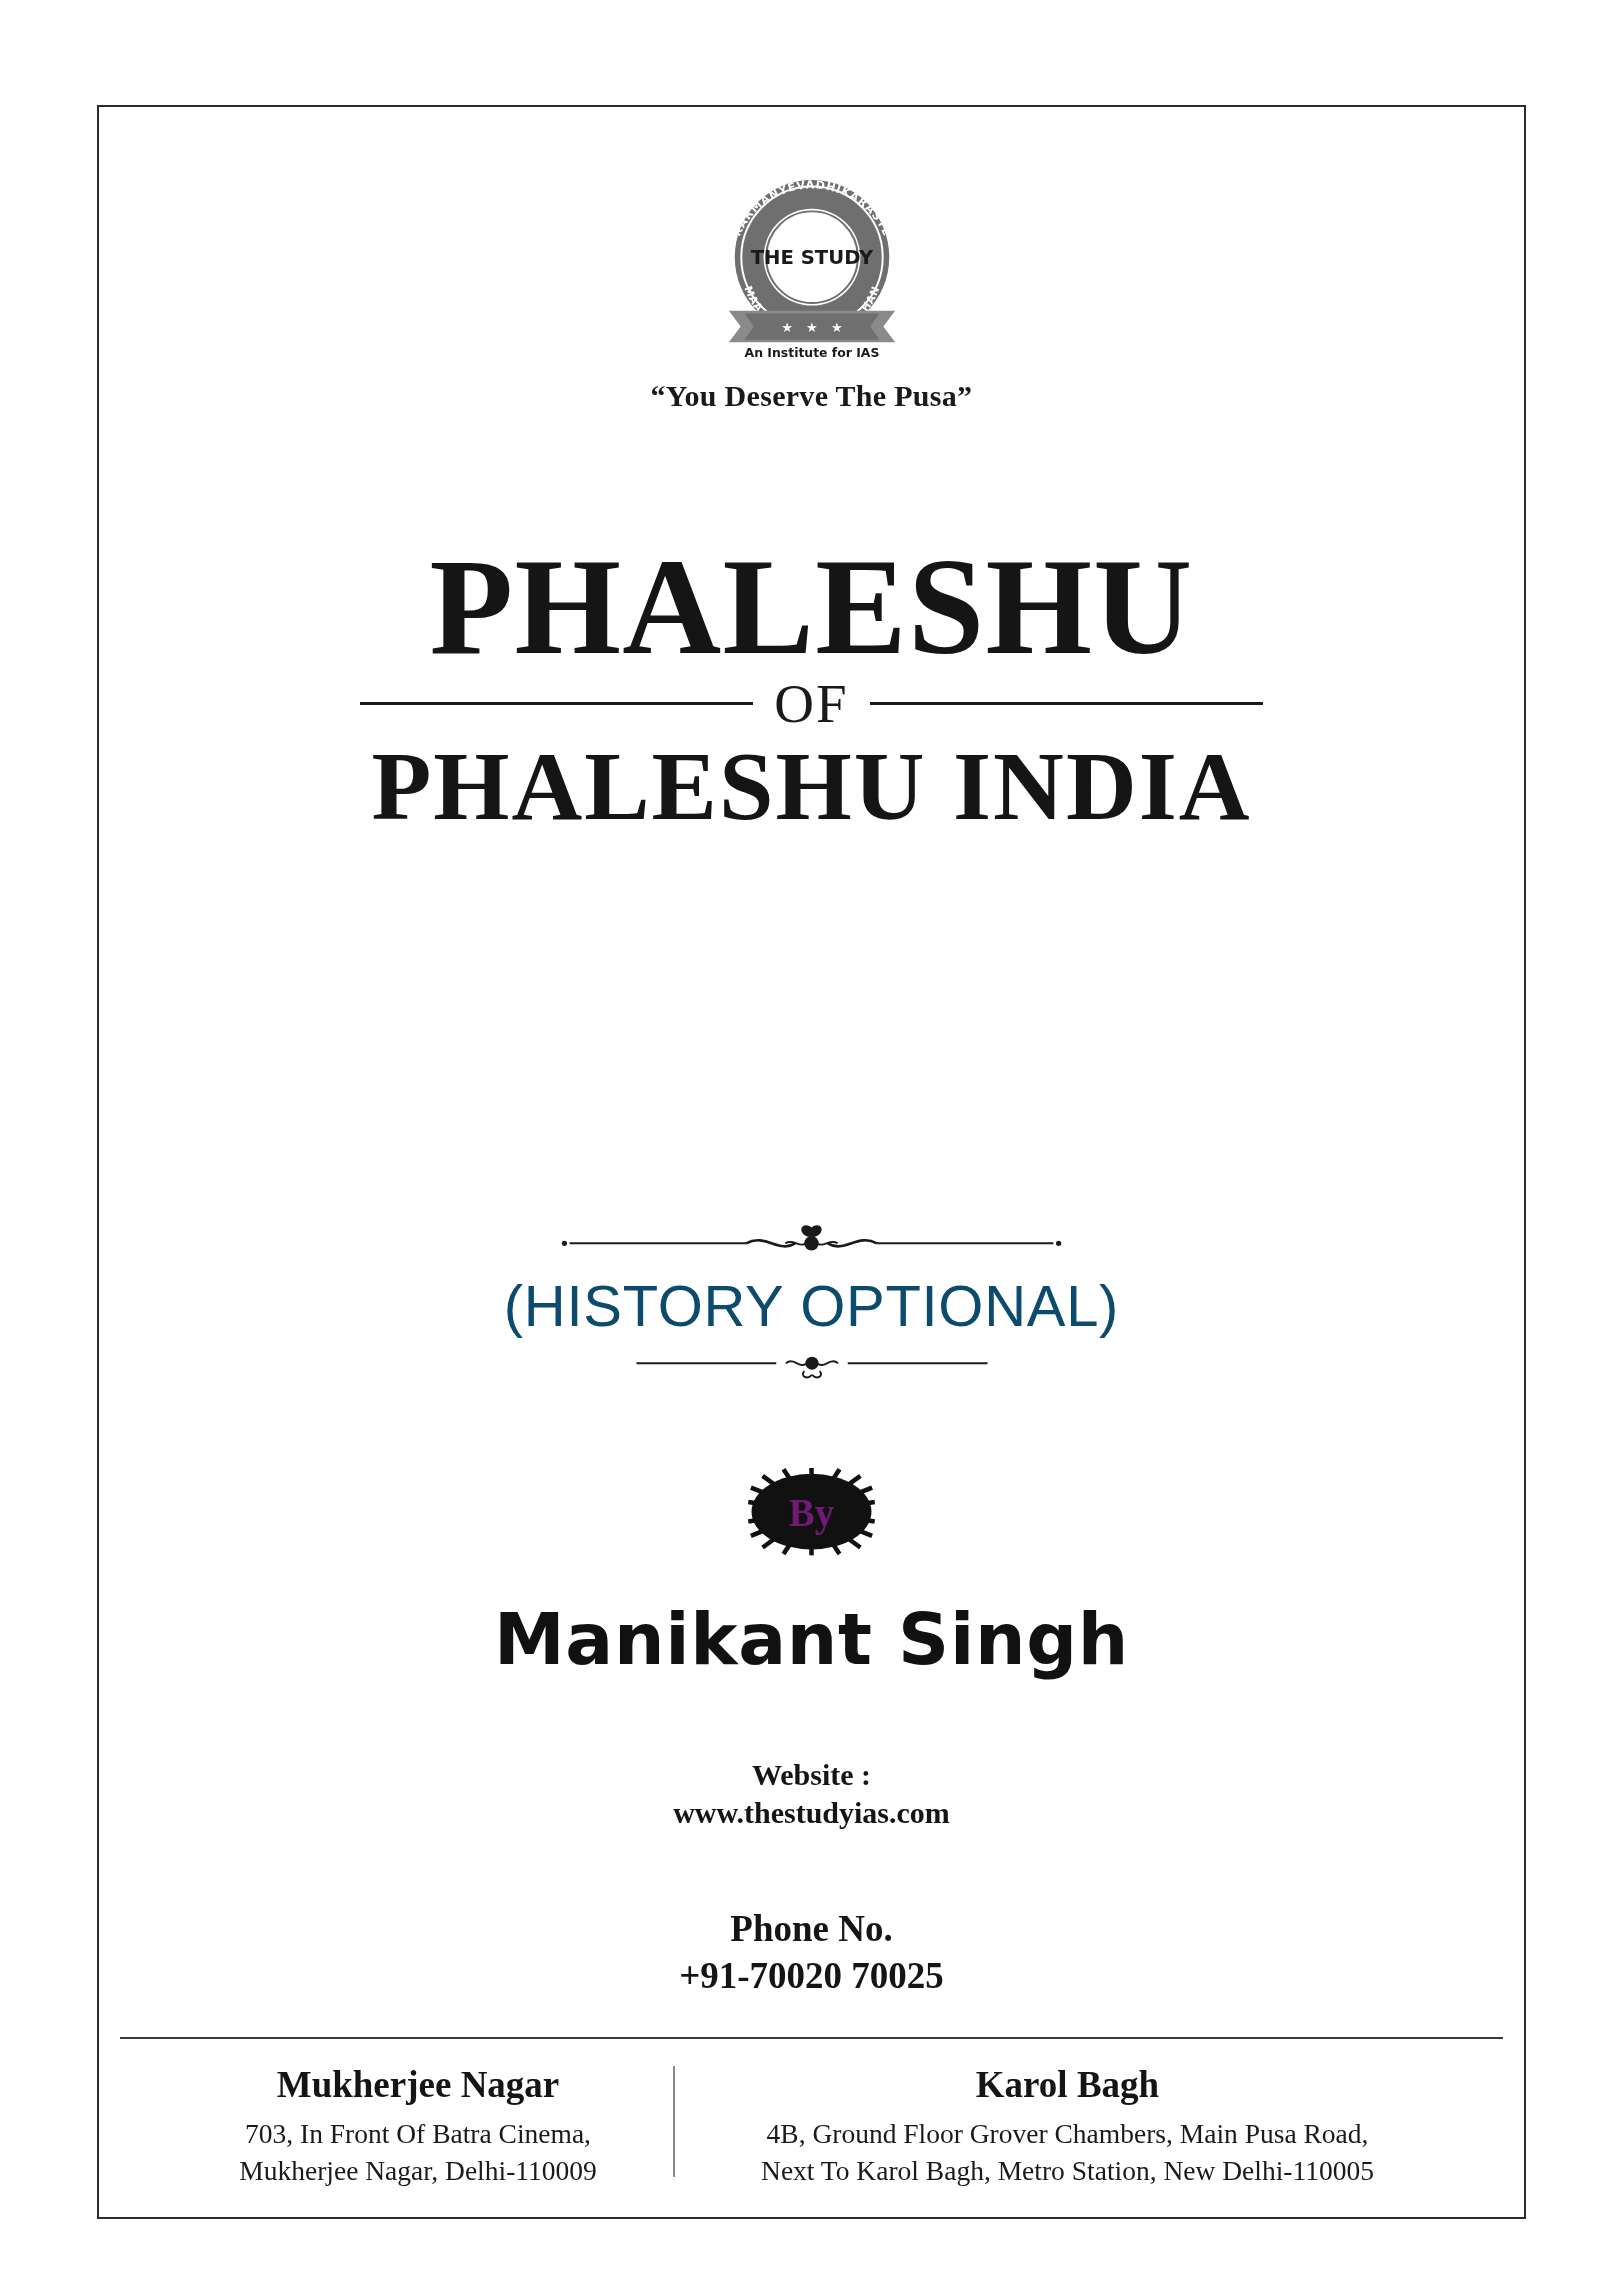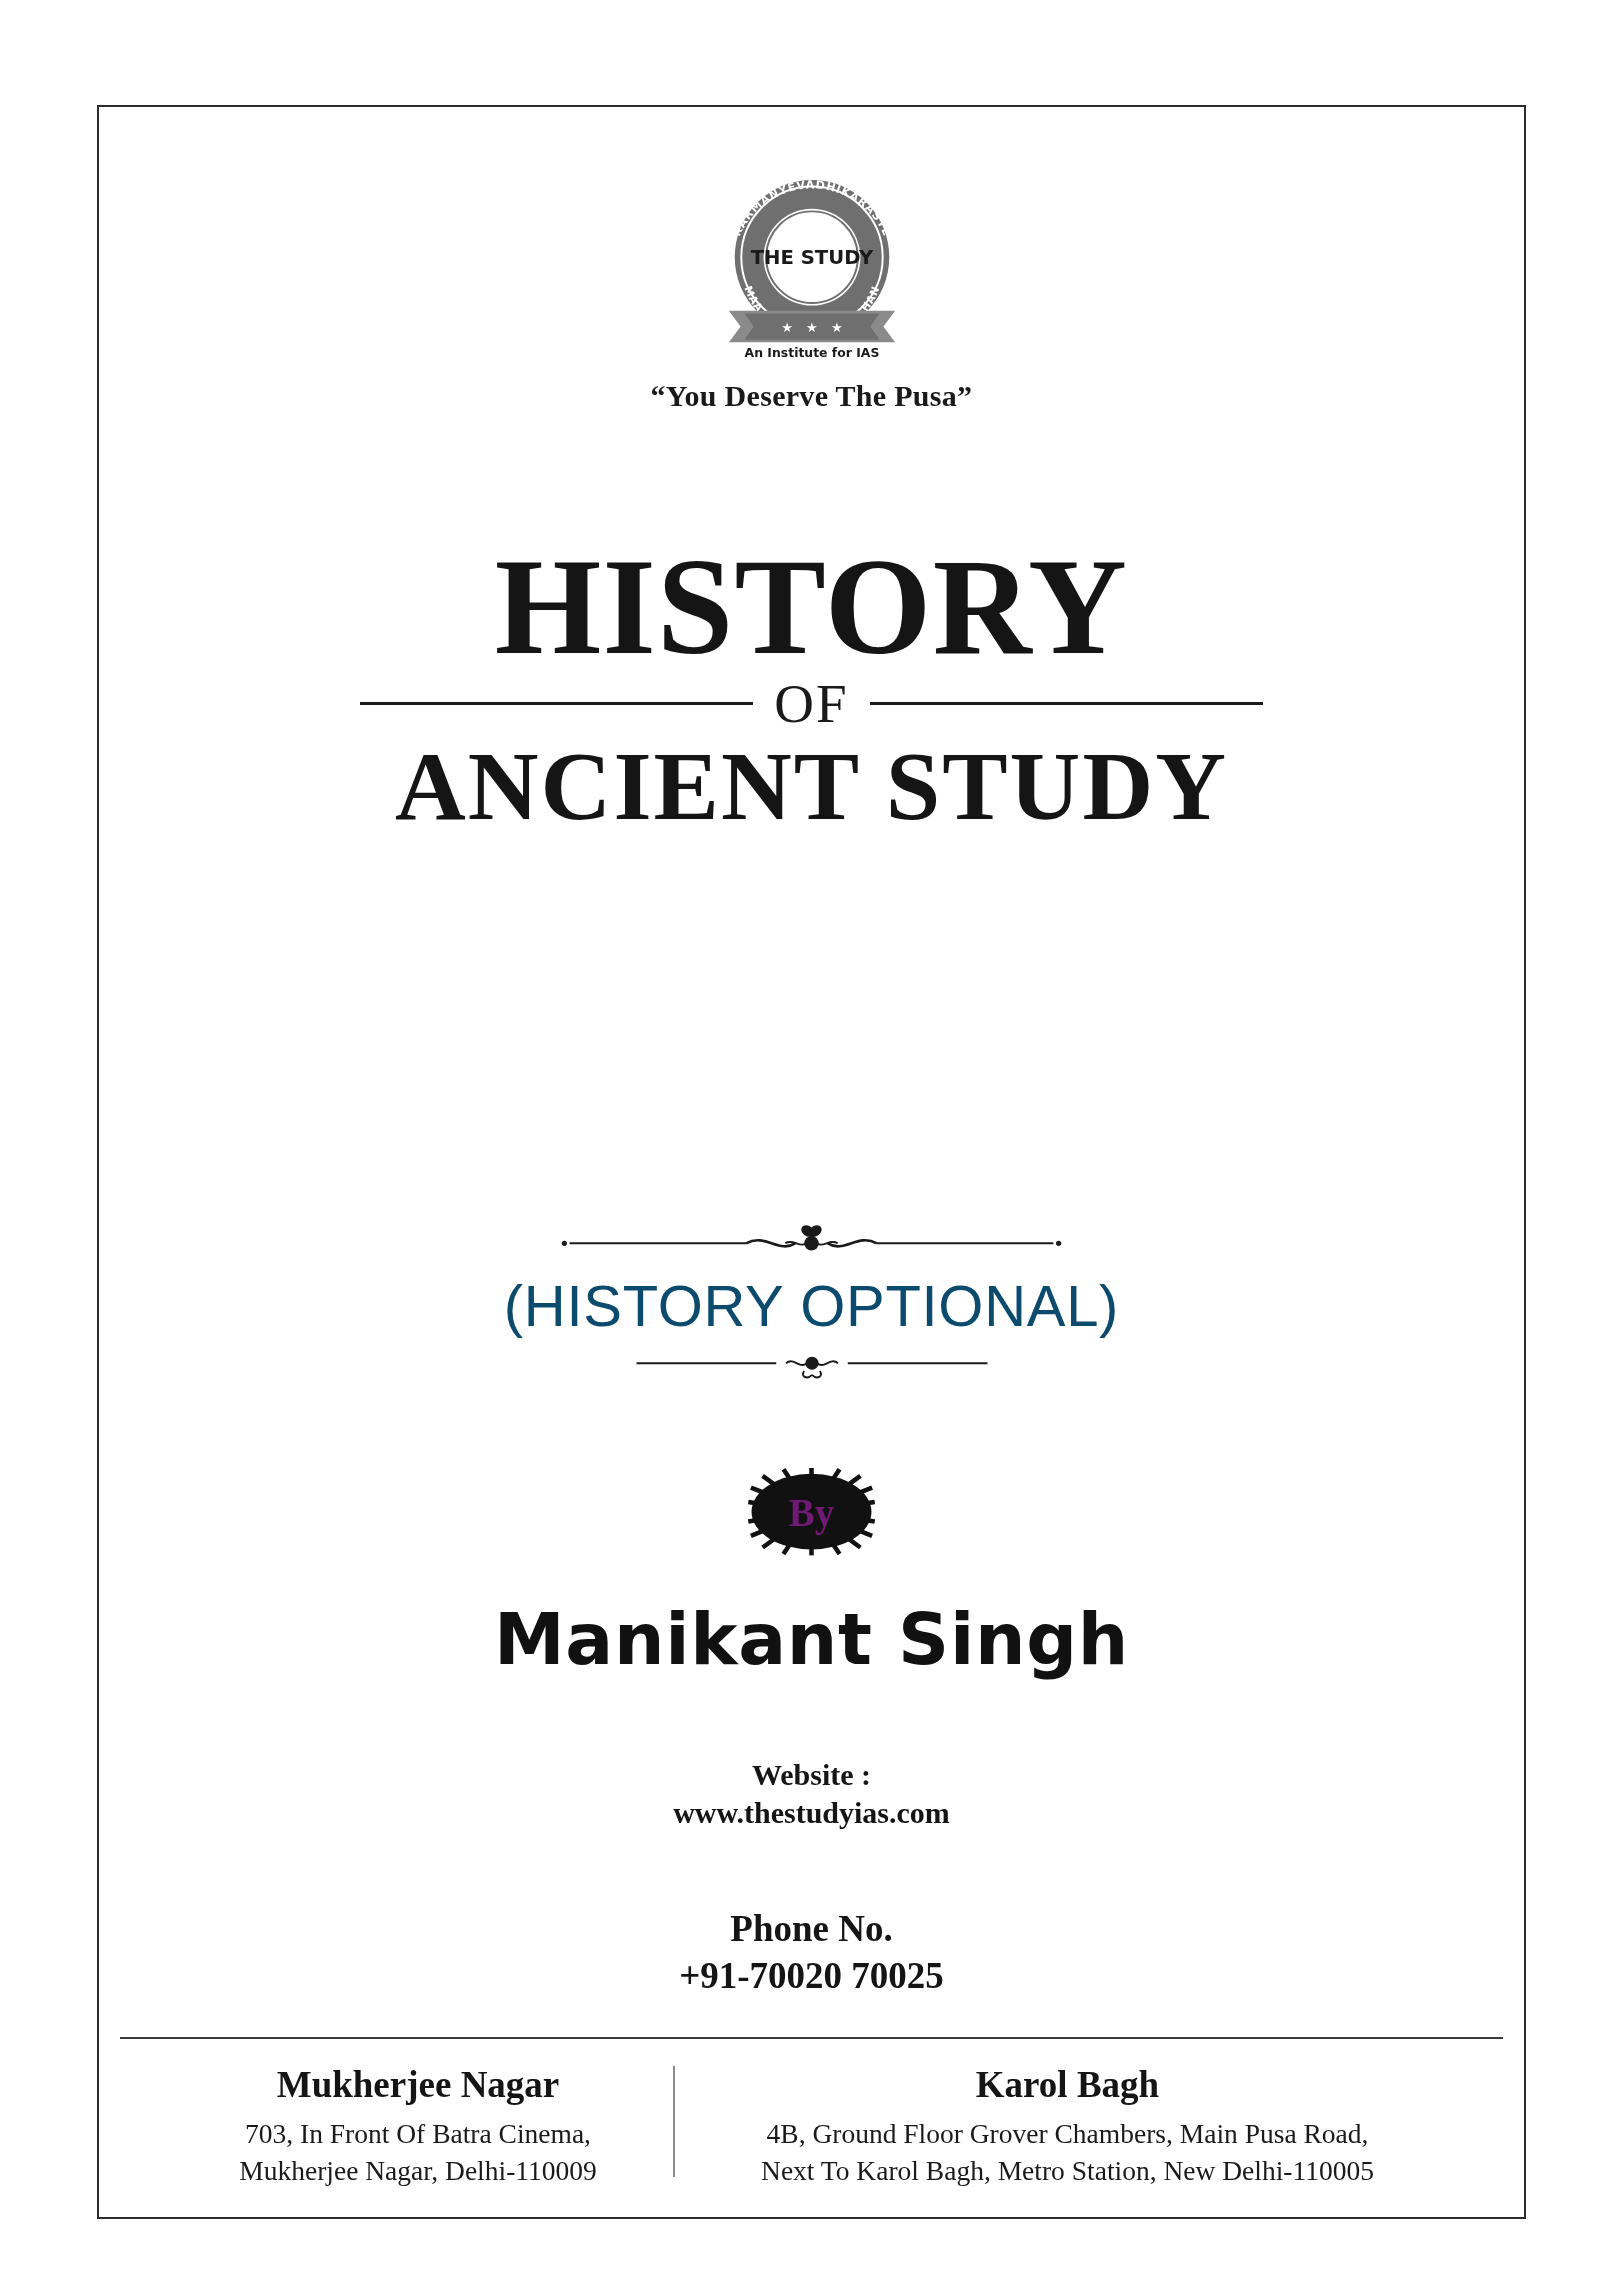--- a/index.html
+++ b/index.html
@@ -259,27 +259,27 @@
           <path d="M62 236 L268 236 L254 256 L268 276 L62 276 L76 256 Z" fill="#6f6f6f"></path>
           <text x="165" y="264" text-anchor="middle" font-family="DejaVu Sans, sans-serif" font-size="20" fill="#ffffff">★　★　★</text>
           <path d="M60 286 L270 286 L262 308 L68 308 Z" fill="#ffffff"></path>
           <text x="165" y="303" text-anchor="middle" font-family="DejaVu Sans, sans-serif" font-size="19" font-weight="bold" fill="#1a1a1a">An Institute for IAS</text>
         </svg>
       </div>
       <div class="tagline">“You Deserve The Pusa”</div>
     </div>
 
     <div class="title-block">
-      <div class="title-main">HISTORY</div>
+      <div class="title-main">PHALESHU</div>
       <div class="of-row">
         <div class="of-rule"></div>
         <div class="of-text">OF</div>
         <div class="of-rule"></div>
       </div>
-      <div class="title-sub">ANCIENT STUDY</div>
+      <div class="title-sub">PHALESHU INDIA</div>
     </div>
 
     <div class="optional-block">
       <div class="ornament">
         <svg width="523" height="42" viewBox="0 0 800 64" aria-hidden="true">
           <path d="M30 34 L300 34" stroke="#1a1a1a" stroke-width="3" fill="none"></path>
           <path d="M500 34 L770 34" stroke="#1a1a1a" stroke-width="3" fill="none"></path>
           <path d="M300 34 C330 18 350 50 375 34" stroke="#1a1a1a" stroke-width="4" fill="none"></path>
           <path d="M500 34 C470 18 450 50 425 34" stroke="#1a1a1a" stroke-width="4" fill="none"></path>
           <circle cx="22" cy="34" r="4" fill="#1a1a1a"></circle>

